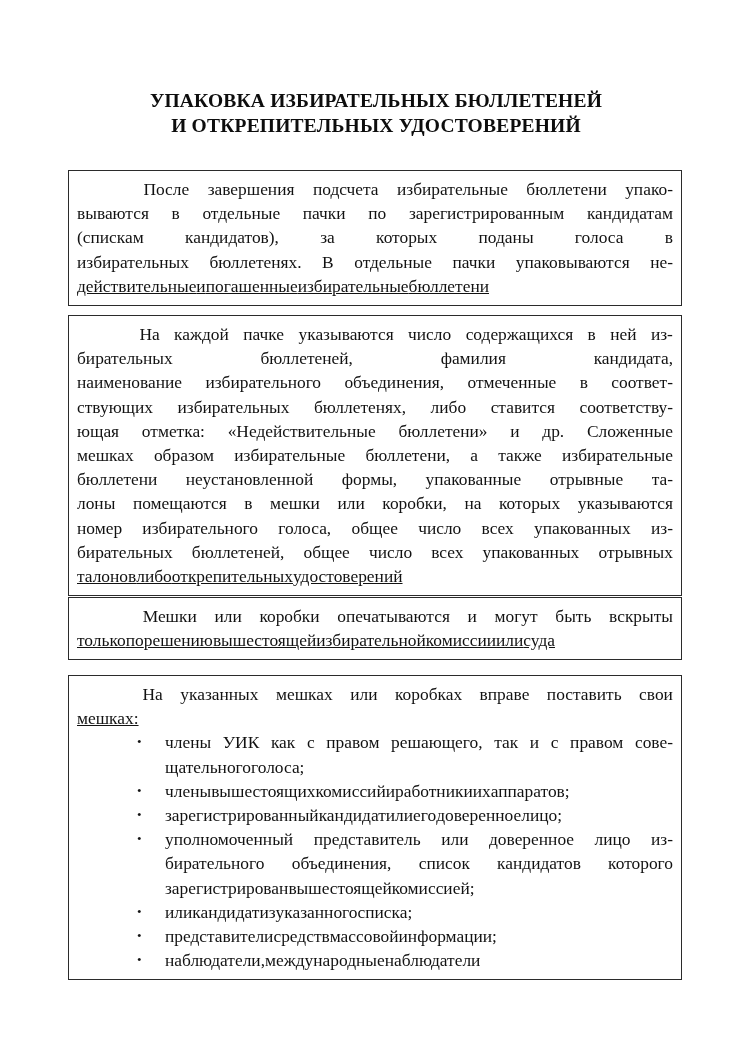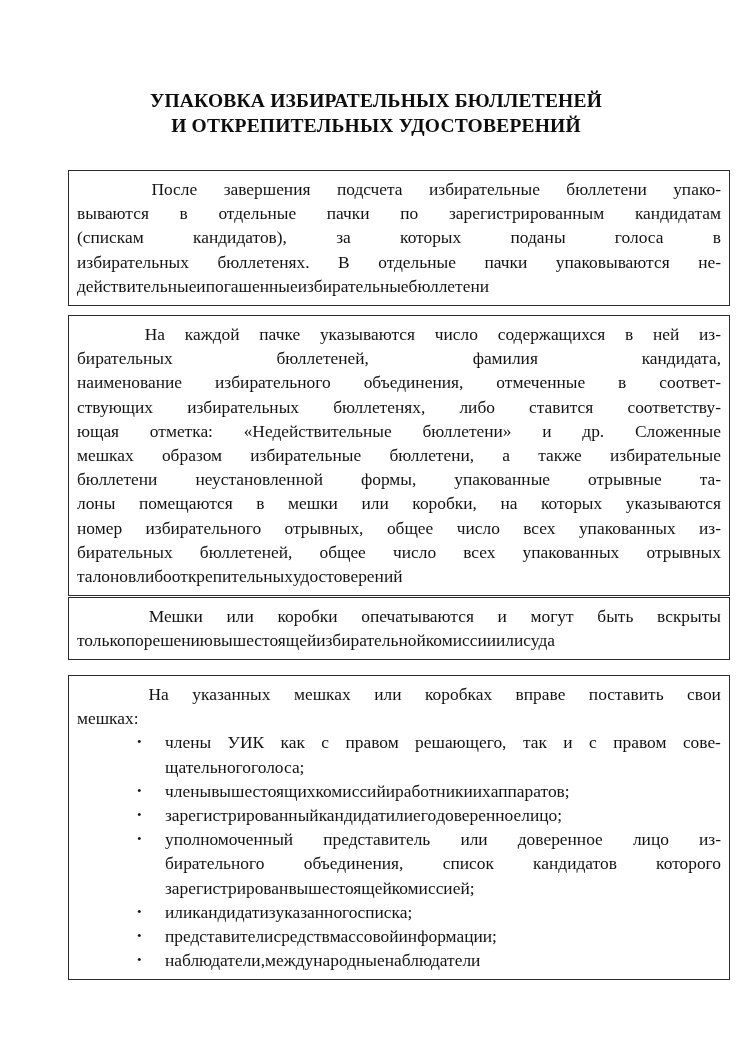--- a/index.html
+++ b/index.html
@@ -37,38 +37,39 @@
     color: #0d0d0d;
   }
   .doc-title .title-line {
     display: block;
     white-space: nowrap;
   }
 
   .textbox {
     position: absolute;
     left: 68px;
-    width: 662px;
+    width: 614px;
     box-sizing: border-box;
     border: 1px solid #2b2b2b;
     background: #ffffff;
     padding: 6px 8px 7px 8px;
     font-size: 17.4px;
     line-height: 24.2px;
     color: #121212;
   }
 
   
   .jline {
     display: flex;
     justify-content: space-between;
     white-space: pre;
   }
   .jline.left {
     justify-content: flex-start;
+    text-decoration: underline;
   }
   .jline .w {
     display: inline-block;
   }
   .lead-space {
     display: inline-block;
     width: 48px;
   }
 
   #box1 { top: 170px; }
@@ -123,21 +124,21 @@
 
   <div class="textbox" id="box2">
       <div class="jline"><span class="lead-space"></span><span class="w">На</span><span class="w">каждой</span><span class="w">пачке</span><span class="w">указываются</span><span class="w">число</span><span class="w">содержащихся</span><span class="w">в</span><span class="w">ней</span><span class="w">из-</span></div>
       <div class="jline"><span class="w">бирательных</span><span class="w">бюллетеней,</span><span class="w">фамилия</span><span class="w">кандидата,</span></div>
       <div class="jline"><span class="w">наименование</span><span class="w">избирательного</span><span class="w">объединения,</span><span class="w">отмеченные</span><span class="w">в</span><span class="w">соответ-</span></div>
       <div class="jline"><span class="w">ствующих</span><span class="w">избирательных</span><span class="w">бюллетенях,</span><span class="w">либо</span><span class="w">ставится</span><span class="w">соответству-</span></div>
       <div class="jline"><span class="w">ющая</span><span class="w">отметка:</span><span class="w">«Недействительные</span><span class="w">бюллетени»</span><span class="w">и</span><span class="w">др.</span><span class="w">Сложенные</span></div>
       <div class="jline"><span class="w">мешках</span><span class="w">образом</span><span class="w">избирательные</span><span class="w">бюллетени,</span><span class="w">а</span><span class="w">также</span><span class="w">избирательные</span></div>
       <div class="jline"><span class="w">бюллетени</span><span class="w">неустановленной</span><span class="w">формы,</span><span class="w">упакованные</span><span class="w">отрывные</span><span class="w">та-</span></div>
       <div class="jline"><span class="w">лоны</span><span class="w">помещаются</span><span class="w">в</span><span class="w">мешки</span><span class="w">или</span><span class="w">коробки,</span><span class="w">на</span><span class="w">которых</span><span class="w">указываются</span></div>
-      <div class="jline"><span class="w">номер</span><span class="w">избирательного</span><span class="w">отрывных,</span><span class="w">общее</span><span class="w">число</span><span class="w">всех</span><span class="w">упакованных</span><span class="w">из-</span></div>
+      <div class="jline"><span class="w">номер</span><span class="w">избирательного</span><span class="w">голоса,</span><span class="w">общее</span><span class="w">число</span><span class="w">всех</span><span class="w">упакованных</span><span class="w">из-</span></div>
       <div class="jline"><span class="w">бирательных</span><span class="w">бюллетеней,</span><span class="w">общее</span><span class="w">число</span><span class="w">всех</span><span class="w">упакованных</span><span class="w">отрывных</span></div>
       <div class="jline left"><span class="w">талонов</span><span class="w">либо</span><span class="w">открепительных</span><span class="w">удостоверений</span></div>
     </div>
 
   <div class="textbox" id="box3">
       <div class="jline"><span class="lead-space"></span><span class="w">Мешки</span><span class="w">или</span><span class="w">коробки</span><span class="w">опечатываются</span><span class="w">и</span><span class="w">могут</span><span class="w">быть</span><span class="w">вскрыты</span></div>
       <div class="jline left"><span class="w">только</span><span class="w">по</span><span class="w">решению</span><span class="w">вышестоящей</span><span class="w">избирательной</span><span class="w">комиссии</span><span class="w">или</span><span class="w">суда</span></div>
     </div>
 
   <div class="textbox" id="box4">

